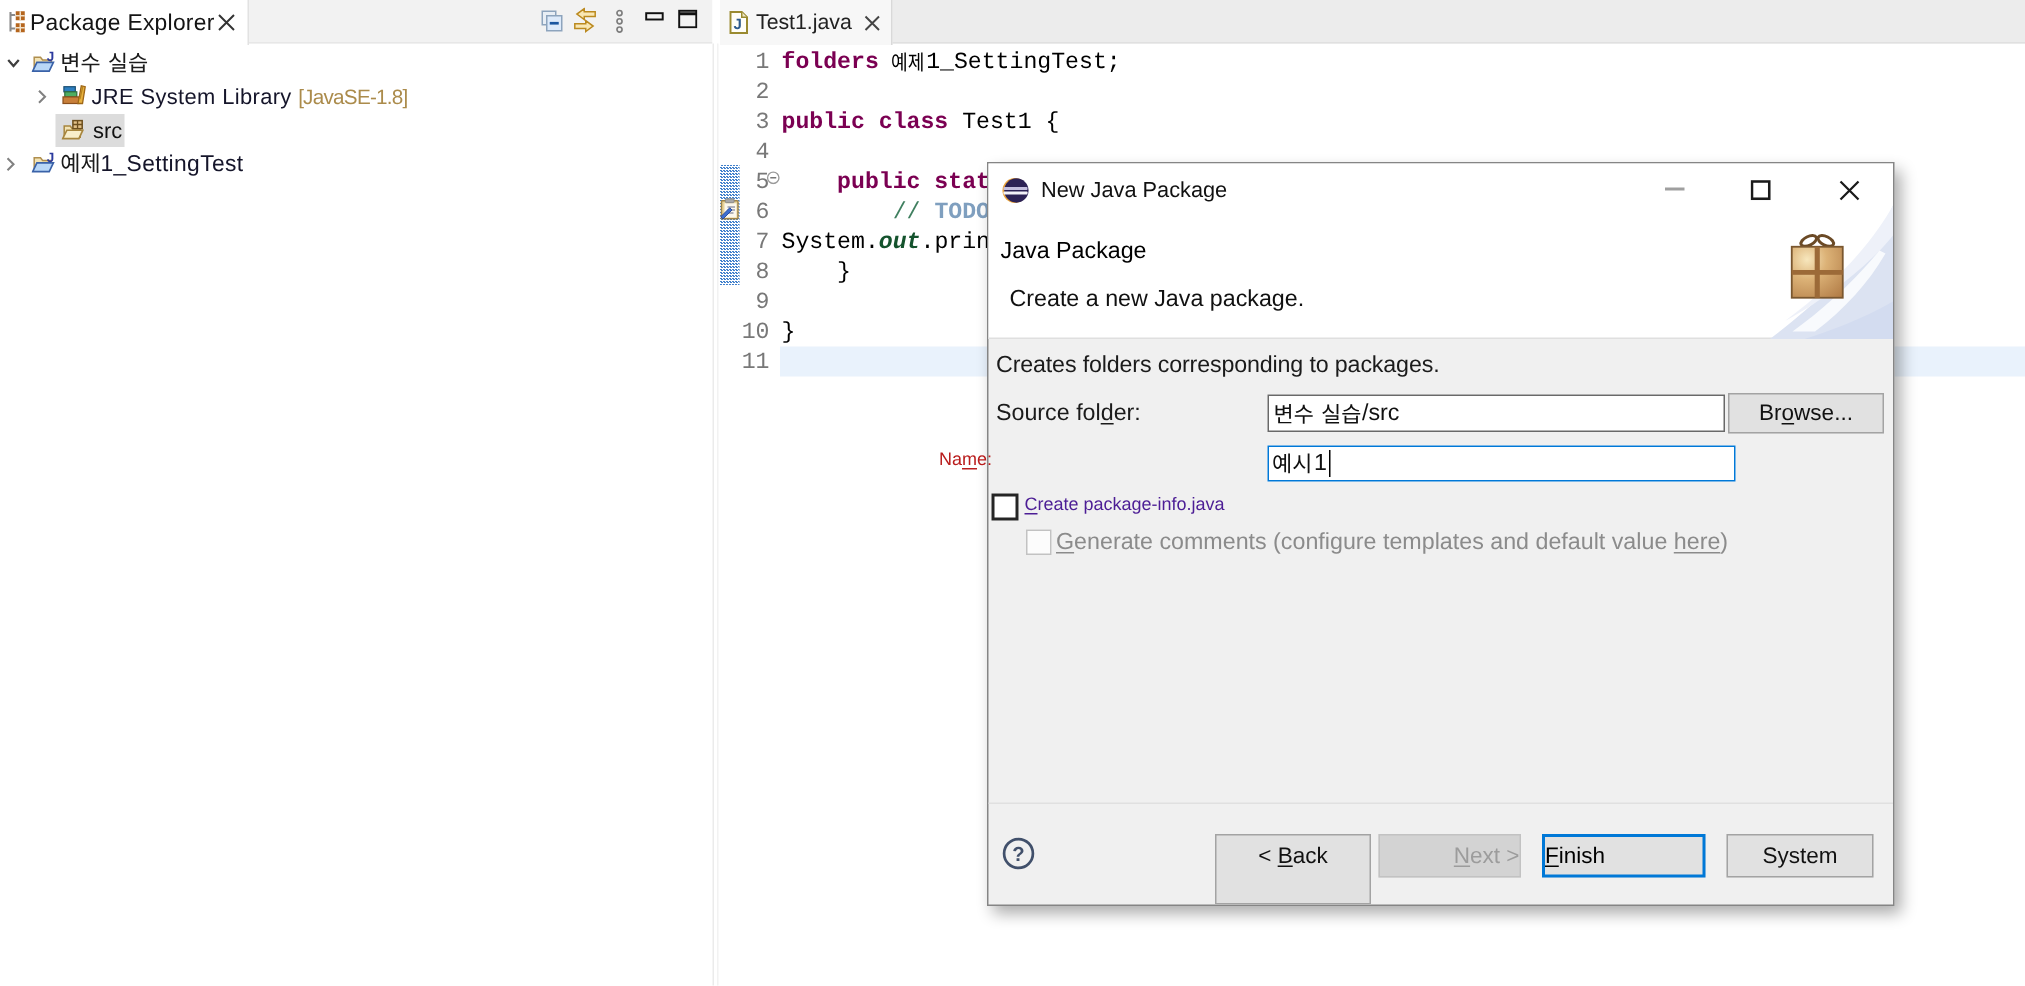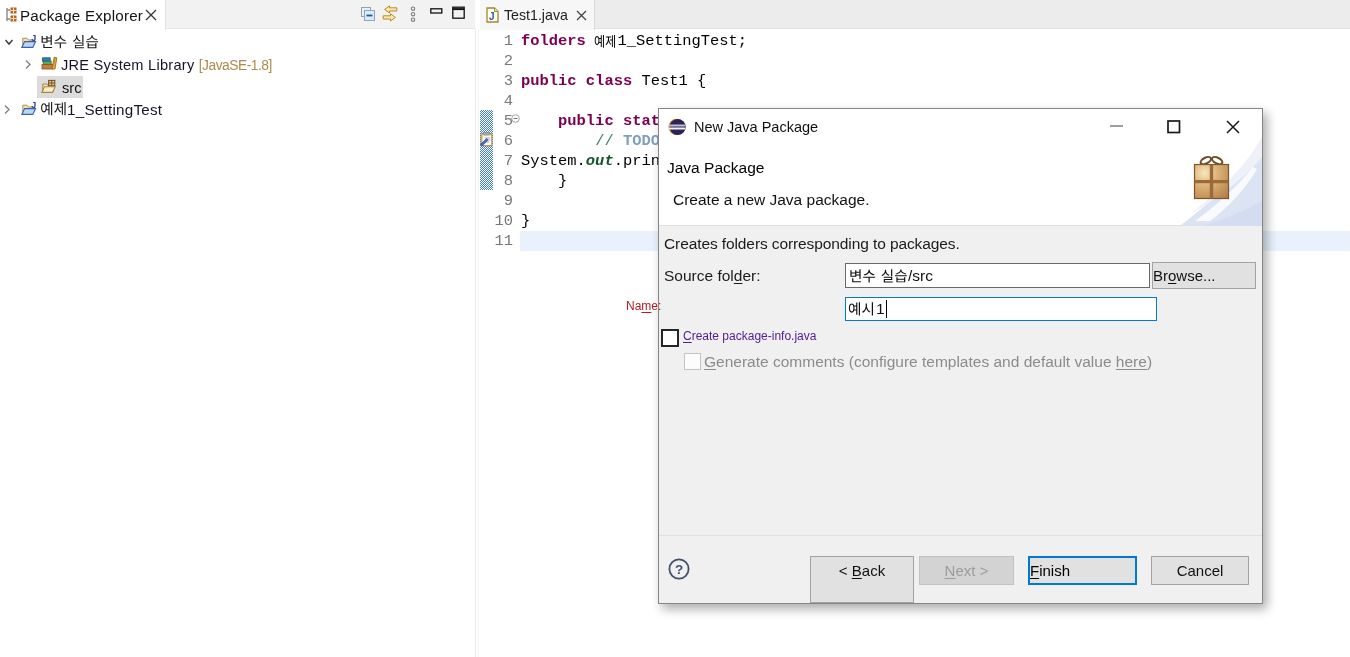--- a/index.html
+++ b/index.html
@@ -229,21 +229,21 @@
 <div class="abs" style="left:845px;top:263px;width:305px;height:25px;background:#fff;border:1px solid #696969"></div>
 <svg class="abs" style="left:849px;top:268px" width="60" height="16">
  <g fill="#111">
  <use href="#gb" transform="translate(0,13.4) scale(0.01462,-0.01462)"></use>
  <use href="#gs" transform="translate(13.45,13.4) scale(0.01462,-0.01462)"></use>
  <use href="#gsi" transform="translate(31.7,13.4) scale(0.01462,-0.01462)"></use>
  <use href="#gsp" transform="translate(45.15,13.4) scale(0.01462,-0.01462)"></use>
  </g>
 </svg>
 <div class="abs" style="left:908px;top:267px;font-size:15.5px;color:#111">/src</div>
-<div class="abs" style="left:1152px;top:262px;width:104px;height:27px;background:#e1e1e1;border:1px solid #a3a3a3;text-align:left;font-size:15px;color:#111;line-height:25px">Br<u>o</u>wse...</div>
+<div class="abs" style="left:1152px;top:262px;width:104px;height:27px;background:#e1e1e1;border:1px solid #a3a3a3;text-align:center;font-size:15px;color:#111;line-height:25px">Br<u>o</u>wse...</div>
 <div class="abs" style="left:626px;top:299px;font-size:12px;color:#b91c1c">Na<u>m</u>e:</div>
 <div class="abs" style="left:845px;top:297px;width:312px;height:24px;background:#fff;border:1.5px solid #0078d7"></div>
 <svg class="abs" style="left:848px;top:301px" width="32" height="16">
  <g fill="#111">
  <use href="#gy" transform="translate(0,13.4) scale(0.01462,-0.01462)"></use>
  <use href="#gxi" transform="translate(13.45,13.4) scale(0.01462,-0.01462)"></use>
  </g>
 </svg>
 <div class="abs" style="left:876px;top:300px;font-size:15.5px;color:#111">1</div>
 <div class="abs" style="left:886px;top:300px;width:1.3px;height:18px;background:#000"></div>
@@ -252,15 +252,15 @@
 <div class="abs" style="left:683px;top:329px;font-size:12px;color:#4c1d95"><u>C</u>reate package-info.java</div>
 <div class="abs" style="left:683.5px;top:353px;width:17.5px;height:17px;background:#fcfcfc;border:1.4px solid #c2c2c2"></div>
 <div class="abs" style="left:704px;top:353px;font-size:15.5px;color:#8b8b8b"><u>G</u>enerate comments (configure templates and default value <u>here</u>)</div>
 
 <div class="abs" style="left:659px;top:535px;width:603px;height:1px;background:#e0e0e0"></div>
 <svg class="abs" style="left:668px;top:558px" width="22" height="22" viewBox="0 0 22 22">
  <circle cx="11" cy="11" r="9.6" fill="none" stroke="#41506b" stroke-width="1.8"></circle>
  <text x="11" y="16" text-anchor="middle" font-family="Liberation Sans" font-size="13.5" font-weight="bold" fill="#41506b">?</text>
 </svg>
 <div class="abs" style="left:810px;top:556px;width:104px;height:47px;background:#e1e1e1;border:1px solid #a3a3a3;text-align:center;font-size:15px;color:#111;line-height:27px">&lt; <u>B</u>ack</div>
-<div class="abs" style="left:919px;top:556px;width:95px;height:29px;background:#d3d3d3;border:1px solid #c2c2c2;text-align:center;font-size:15px;color:#9c9c9c;line-height:27px"><u>N</u>ext &gt;</div>
+<div class="abs" style="left:919px;top:556px;width:95px;height:29px;background:#d3d3d3;border:1px solid #c2c2c2;text-align:right;font-size:15px;color:#9c9c9c;line-height:27px"><u>N</u>ext &gt;</div>
 <div class="abs" style="left:1028px;top:556px;width:109px;height:29px;background:#e1e1e1;border:2px solid #0078d7;text-align:left;font-size:15px;color:#000;line-height:25px"><u>F</u>inish</div>
-<div class="abs" style="left:1151px;top:556px;width:98px;height:29px;background:#e1e1e1;border:1px solid #a3a3a3;text-align:center;font-size:15px;color:#111;line-height:27px">Cancel</div>
+<div class="abs" style="left:1151px;top:556px;width:98px;height:29px;background:#e1e1e1;border:1px solid #a3a3a3;text-align:center;font-size:15px;color:#111;line-height:27px">System</div>
 
 </body></html>

